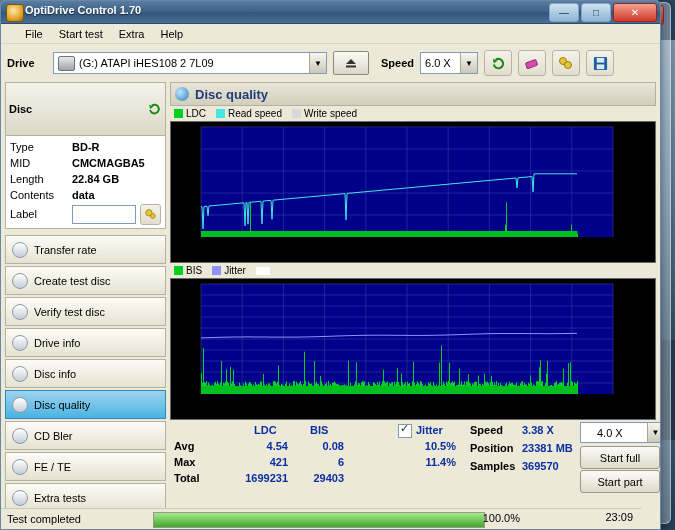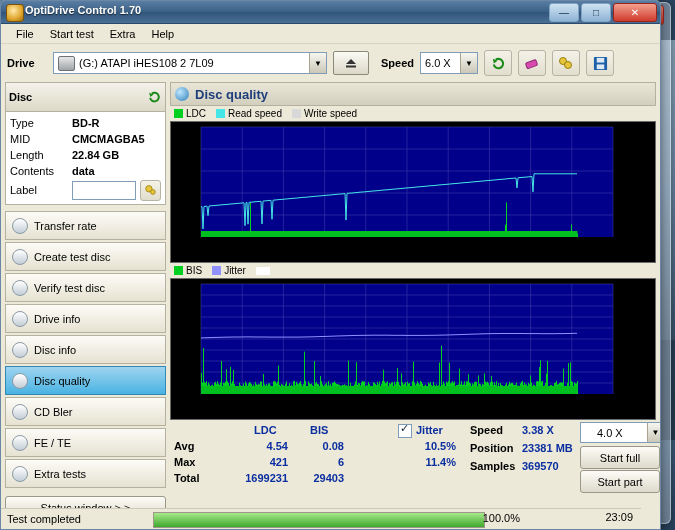--- a/index.html
+++ b/index.html
@@ -31,21 +31,21 @@
     border-bottom:1px solid #2b4a6b;position:relative;}
   .titlebar .tt{position:absolute;left:24px;top:3px;color:#fff;font-size:11px;font-weight:bold;text-shadow:0 1px 1px rgba(0,0,0,.6);}
   .titlebar .app-icon{position:absolute;left:5px;top:3px;width:16px;height:16px;border-radius:3px;
     background:radial-gradient(circle at 40% 35%,#ffe9a8,#e0a52c 60%,#9a6a12);border:1px solid #7a5510;}
   .winbtns{position:absolute;right:3px;top:2px;display:flex;gap:2px;}
   .wb{width:28px;height:17px;border-radius:3px;border:1px solid #7ea3c4;
       background:linear-gradient(180deg,#cfe2f2,#8fb4d4);color:#13354f;font-size:10px;
       display:flex;align-items:center;justify-content:center;}
   .wb.close{background:linear-gradient(180deg,#f3a08f,#cf3b2c);color:#fff;border-color:#9c2318;width:42px;}
 
-  .menubar{height:19px;background:#ece9d8;border-bottom:1px solid #d8d4c2;display:flex;align-items:center;padding-left:8px;gap:2px;}
+  .menubar{height:19px;background:#ece9d8;border-bottom:1px solid #d8d4c2;display:flex;align-items:center;padding-left:17px;gap:2px;}
   .menubar span{padding:2px 7px;font-size:11px;color:#000;}
 
   
   .driverow{height:38px;display:flex;align-items:center;padding:0 6px;gap:6px;background:#ece9d8;}
   .lbl-bold{font-weight:bold;font-size:11px;}
   .combo{height:20px;background:#fff;border:1px solid #7f9db9;display:flex;align-items:center;
          font-size:11px;position:relative;padding-left:4px;}
   .combo .arrow{position:absolute;right:0;top:0;bottom:0;width:16px;background:linear-gradient(180deg,#f6f6f0,#ccc8b8);
          border-left:1px solid #a9a48f;display:flex;align-items:center;justify-content:center;font-size:8px;}
   .drivecombo{width:268px;}
@@ -54,21 +54,21 @@
   .btn3d{border:1px solid #8a8a78;background:linear-gradient(180deg,#fbfbf5,#dcd8c8);height:22px;min-width:24px;
     display:flex;align-items:center;justify-content:center;border-radius:2px;}
   .speedcombo{width:52px;}
   .icobtn{width:26px;height:24px;border:1px solid #b8b4a4;border-radius:3px;background:linear-gradient(180deg,#f4f2e8,#e2dece);
     display:flex;align-items:center;justify-content:center;}
 
   
   .content{display:flex;height:424px;}
   .sidebar{width:166px;background:#ece9d8;padding:0 4px;}
   .disc-head{height:20px;background:linear-gradient(180deg,#f4f2ea,#ddd9c8);border:1px solid #b5b1a0;
-     display:flex;align-items:center;justify-content:space-between;padding:4px 3px;font-weight:bold;}
+     display:flex;align-items:center;justify-content:space-between;padding:16px 3px;font-weight:bold;}
   .disc-table{border:1px solid #b5b1a0;border-top:none;background:#fff;padding:3px 4px;}
   .disc-table .row{display:flex;height:16px;align-items:center;font-size:11px;}
   .disc-table .k{width:62px;color:#000;}
   .disc-table .v{font-weight:bold;color:#000;}
   .navlist{margin-top:6px;border-radius:6px;}
   .navitem{height:27px;border:1px solid #b5b1a0;background:linear-gradient(180deg,#fcfbf6,#e6e2d2);
      display:flex;align-items:center;padding-left:6px;gap:6px;margin-bottom:2px;font-size:11px;}
   .navitem.active{background:linear-gradient(180deg,#9fd4ef,#49b3e2);border-color:#2f88b5;}
   .navitem .cir{width:14px;height:14px;border-radius:50%;border:1px solid #8c9aa5;
      background:linear-gradient(180deg,#fff,#c3cdd6);}

